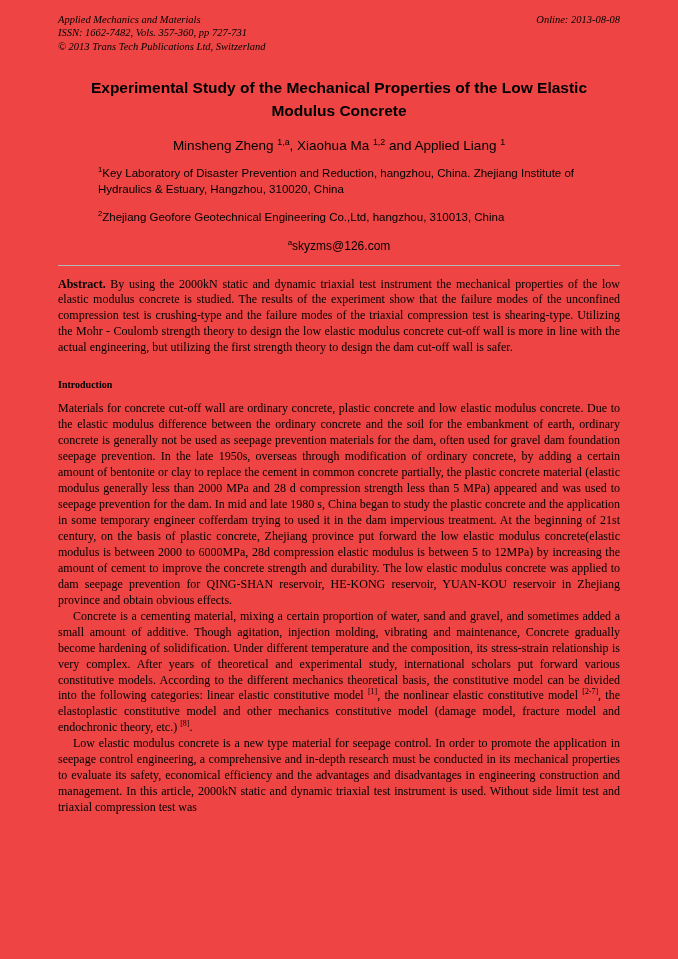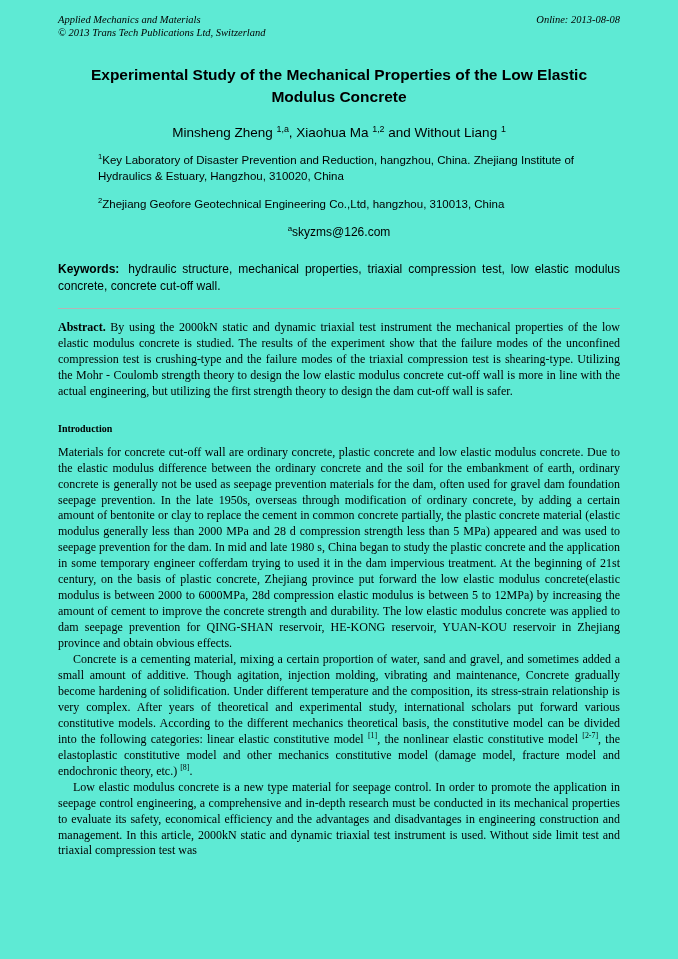--- a/index.html
+++ b/index.html
@@ -1,21 +1,21 @@
 <!DOCTYPE html>
 <html><head>
 <meta charset="utf-8">
 <style>
   html, body { margin: 0; padding: 0; background: #ffffff; }
   .page {
     position: relative;
     width: 678px;
     height: 959px;
     margin: 0 auto;
-    background: #5eead4;
+    background: #ef4444;
     box-sizing: border-box;
     padding: 13px 58px 0 58px;
     font-family: "Liberation Serif", serif;
     color: #000000;
     overflow: hidden;
   }
   
   .page-header {
     display: flex;
     justify-content: space-between;
@@ -96,36 +96,36 @@
   .indent { text-indent: 15px; }
 </style>
 </head>
 <body>
 
 <div class="page">
 
   <header class="page-header">
     <div class="header-left">
       <div>Applied Mechanics and Materials</div>
+      <div>ISSN: 1662-7482, Vols. 357-360, pp 727-731</div>
       <div>© 2013 Trans Tech Publications Ltd, Switzerland</div>
     </div>
     <div class="header-right">Online: 2013-08-08</div>
   </header>
 
   <h1 class="title">Experimental Study of the Mechanical Properties of the Low Elastic Modulus Concrete</h1>
 
-  <p class="authors"><span>Minsheng Zheng </span><sup>1,a</sup><span>, Xiaohua Ma </span><sup>1,2</sup><span> and Without Liang </span><sup>1</sup></p>
+  <p class="authors"><span>Minsheng Zheng </span><sup>1,a</sup><span>, Xiaohua Ma </span><sup>1,2</sup><span> and Applied Liang </span><sup>1</sup></p>
 
   <p class="affiliation"><sup>1</sup><span>Key Laboratory of Disaster Prevention and Reduction, hangzhou, China. Zhejiang Institute of Hydraulics &amp; Estuary, Hangzhou, 310020, China</span></p>
 
   <p class="affiliation"><sup>2</sup><span>Zhejiang Geofore Geotechnical Engineering Co.,Ltd, hangzhou, 310013, China</span></p>
 
   <p class="email"><sup>a</sup><span>skyzms@126.com</span></p>
 
-  <p class="keywords"><span class="kw-label">Keywords:</span><span class="kw-text">hydraulic structure, mechanical properties, triaxial compression test, low elastic modulus concrete, concrete cut-off wall.</span></p>
 
   <hr class="divider">
 
   <p class="body-text abstract"><b>Abstract.</b><span> By using the 2000kN static and dynamic triaxial test instrument the mechanical properties of the low elastic modulus concrete is studied. The results of the experiment show that the failure modes of the unconfined compression test is crushing-type and the failure modes of the triaxial compression test is shearing-type. Utilizing the Mohr - Coulomb strength theory to design the low elastic modulus concrete cut-off wall is more in line with the actual engineering, but utilizing the first strength theory to design the dam cut-off wall is safer.</span></p>
 
   <h2 class="section-heading">Introduction</h2>
 
   <p class="body-text">Materials for concrete cut-off wall are ordinary concrete, plastic concrete and low elastic modulus concrete. Due to the elastic modulus difference between the ordinary concrete and the soil for the embankment of earth, ordinary concrete is generally not be used as seepage prevention materials for the dam, often used for gravel dam foundation seepage prevention. In the late 1950s, overseas through modification of ordinary concrete, by adding a certain amount of bentonite or clay to replace the cement in common concrete partially, the plastic concrete material (elastic modulus generally less than 2000 MPa and 28 d compression strength less than 5 MPa) appeared and was used to seepage prevention for the dam. In mid and late 1980 s, China began to study the plastic concrete and the application in some temporary engineer cofferdam trying to used it in the dam impervious treatment. At the beginning of 21st century, on the basis of plastic concrete, Zhejiang province put forward the low elastic modulus concrete(elastic modulus is between 2000 to 6000MPa, 28d compression elastic modulus is between 5 to 12MPa) by increasing the amount of cement to improve the concrete strength and durability. The low elastic modulus concrete was applied to dam seepage prevention for QING-SHAN reservoir, HE-KONG reservoir, YUAN-KOU reservoir in Zhejiang province and obtain obvious effects.</p>
 
   <p class="body-text indent"><span>Concrete is a cementing material, mixing a certain proportion of water, sand and gravel, and sometimes added a small amount of additive. Though agitation, injection molding, vibrating and maintenance, Concrete gradually become hardening of solidification. Under different temperature and the composition, its stress-strain relationship is very complex. After years of theoretical and experimental study, international scholars put forward various constitutive models. According to the different mechanics theoretical basis, the constitutive model can be divided into the following categories: linear elastic constitutive model </span><sup>[1]</sup><span>, the nonlinear elastic constitutive model </span><sup>[2-7]</sup><span>, the elastoplastic constitutive model and other mechanics constitutive model (damage model, fracture model and endochronic theory, etc.) </span><sup>[8]</sup><span>.</span></p>

